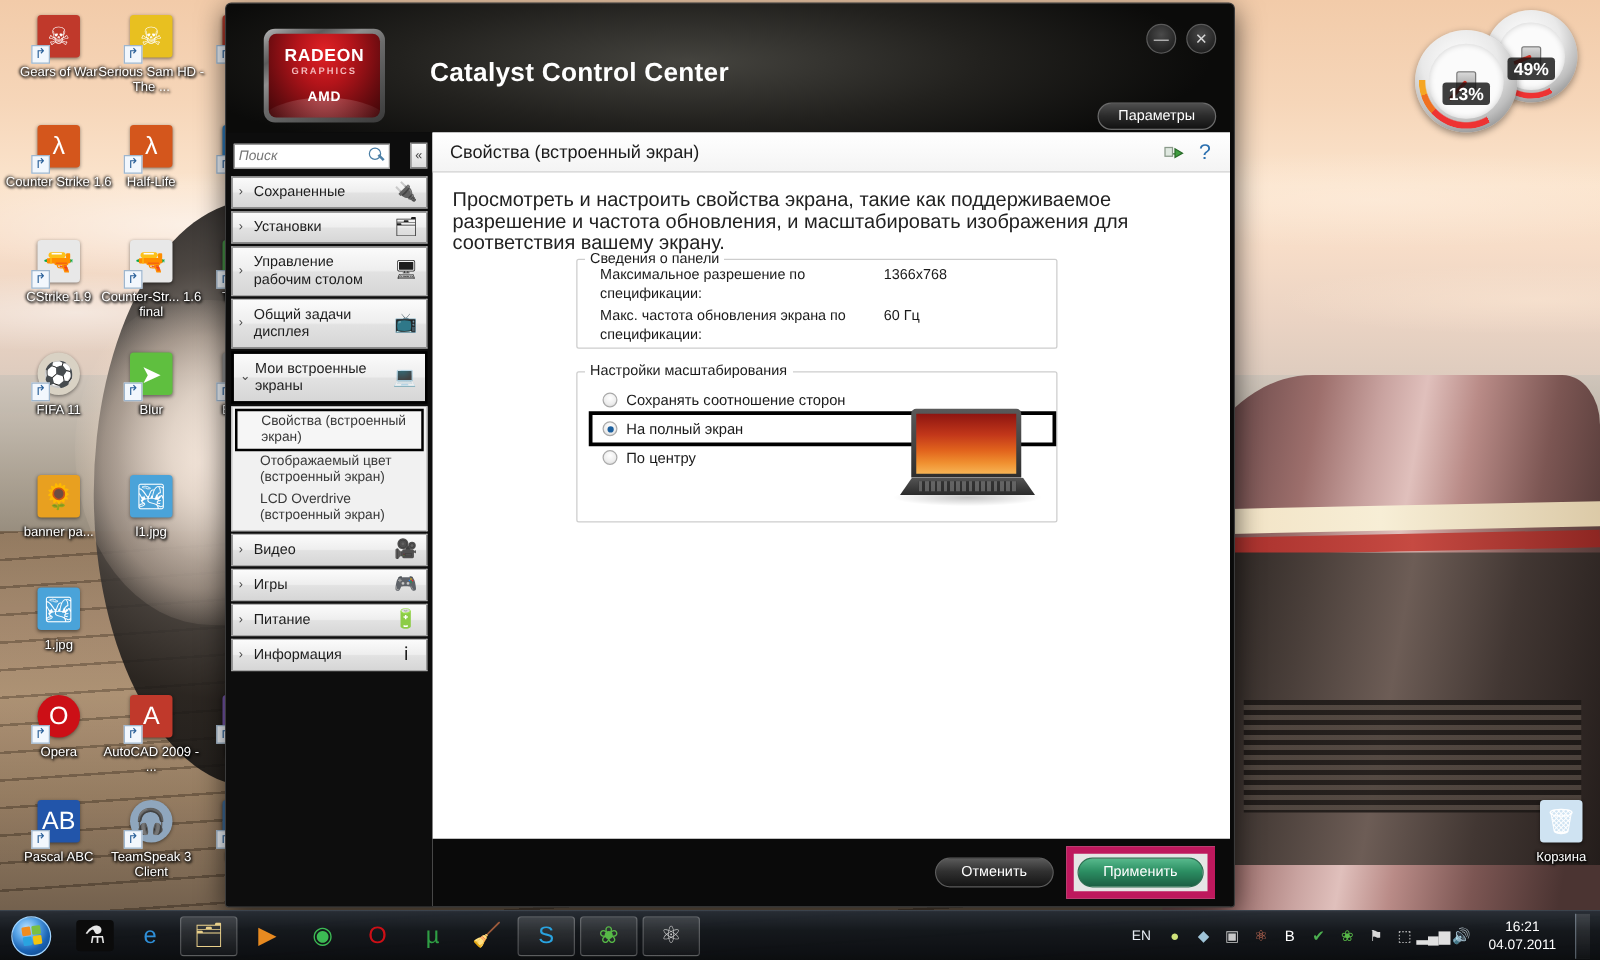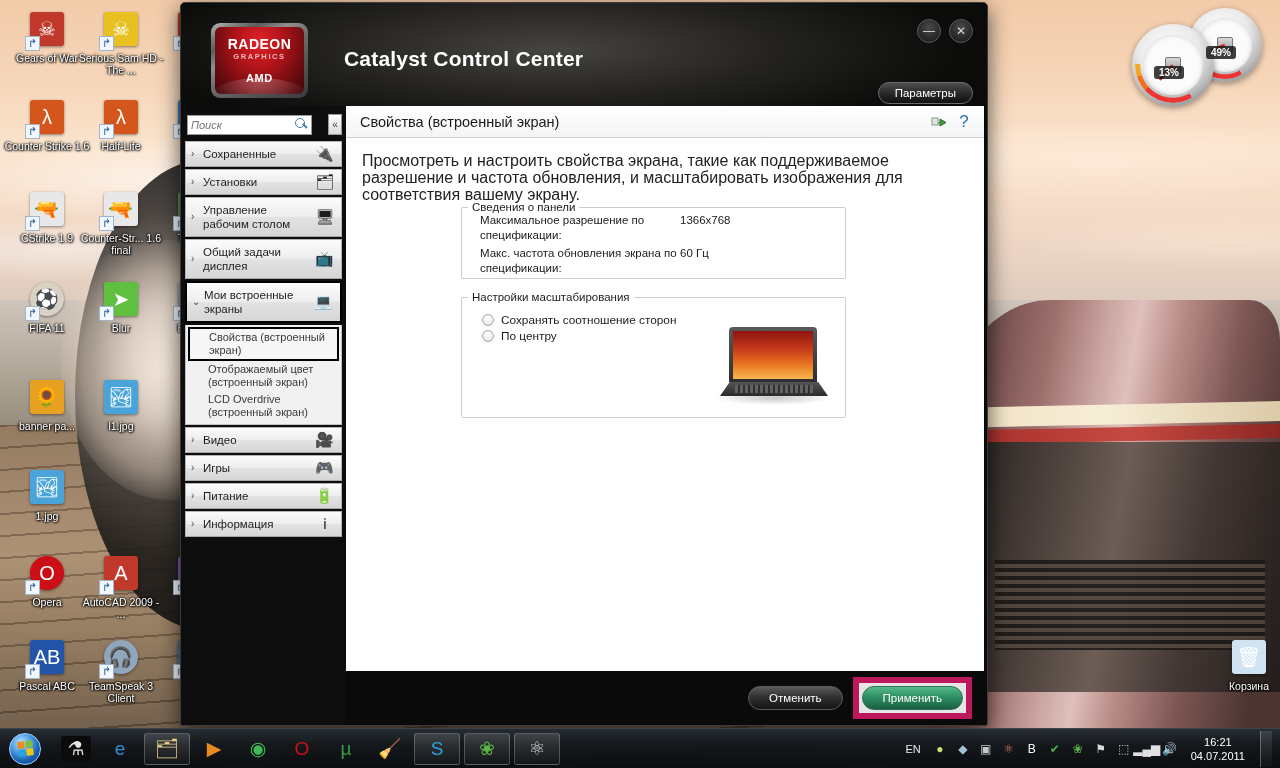--- a/index.html
+++ b/index.html
@@ -196,21 +196,21 @@
   .head-ico { width:20px; height:20px; margin-left:5px; display:flex; align-items:center; justify-content:center; cursor:pointer; }
   .desc { padding:14px 16px 0 16px; font-size:16px; color:#222; line-height:17px; }
   .content { flex:1; position:relative; }
 
   fieldset.grp {
     position:absolute; border:1px solid #cdcdcd; border-radius:2px; background:#fff;
   }
   fieldset.grp legend { font-size:11.5px; color:#1b1b1b; padding:0 4px; margin-left:6px; }
   .g1 { left:115px; top:-2px; width:385px; height:78px; }
   .g2 { left:115px; top:88px; width:385px; height:127px; }
-  .inforow { display:flex; font-size:11.5px; color:#1b1b1b; line-height:15px; padding:0 0 3px 18px; }
+  .inforow { display:flex; font-size:11.5px; color:#1b1b1b; line-height:15px; padding:0 0 3px 18px;gap:27px; }
   .inforow .k { width:200px; }
   .inforow .v { }
 
   .radio-line { display:flex; align-items:center; gap:7px; font-size:11.8px; color:#1b1b1b; cursor:pointer; }
   .radio {
     width:12px; height:12px; border-radius:50%; flex:none;
     background: radial-gradient(circle at 50% 35%, #ffffff 0%, #ededed 60%, #cfcfcf 100%);
     border:1px solid #a9a9a9; position:relative;
   }
   .radio.on:after{ content:""; position:absolute; left:2.5px; top:2.5px; width:5px; height:5px; border-radius:50%; background:#1b5f9e; }
@@ -306,21 +306,21 @@
   }
   .gauge .chip { width:16px; height:16px; border-radius:2px; background:linear-gradient(180deg,#d9d9d9,#9a9a9a); border:1px solid #777; }
   .gauge .needle {
     position:absolute; left:50%; top:50%; width:34%; height:3px; background:#d02b1e;
     transform-origin: 100% 50%; border-radius:2px;
   }
   .g-cpu { left:0; top:18px; width:82px; height:82px; }
   .g-ram { left:56px; top:2px; width:74px; height:74px; }
   .badge {
     position:absolute; border-radius:3px; background:rgba(20,20,20,.82);
-    color:#fff; font-size:10px; font-weight:bold; padding:1px 5px;
+    color:#fff; font-size:14px; font-weight:bold; padding:1px 5px;
   }
   .b-cpu { left:22px; top:60px; }
   .b-ram { left:74px; top:40px; }
 </style>
 </head>
 <body>
 
 <div class="wall-sky"></div>
 <div class="wall-clouds"></div>
 <div class="wall-sea"></div>
@@ -582,20 +582,24 @@
             </div>
         </fieldset>
 
         <fieldset class="grp g2">
           <legend>Настройки масштабирования</legend>
           <div id="scaling-opts" style="padding:10px 0 0 20px; display:flex; flex-direction:column; gap:2px;">
               <div class="radio-line">
                 <span class="radio"></span>
                 <span>Сохранять соотношение сторон</span>
               </div>
+              <div class="radio-line radio-boxed">
+                <span class="radio on"></span>
+                <span>На полный экран</span>
+              </div>
               <div class="radio-line">
                 <span class="radio"></span>
                 <span>По центру</span>
               </div>
             </div>
 
           <div class="laptop">
             <div class="shadow"></div>
             <div class="lid">
                 <div class="screen"></div>

